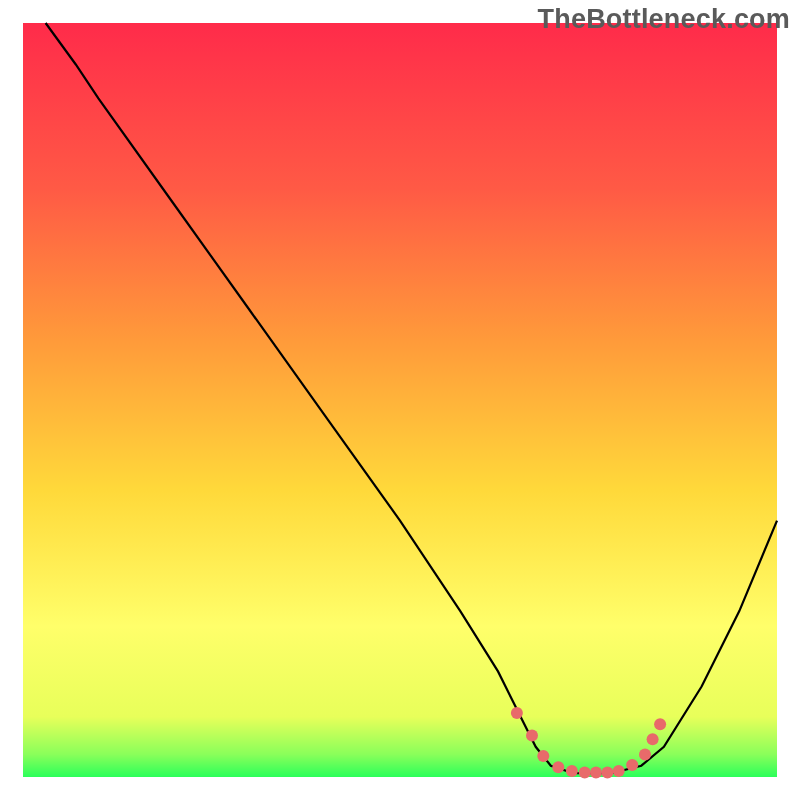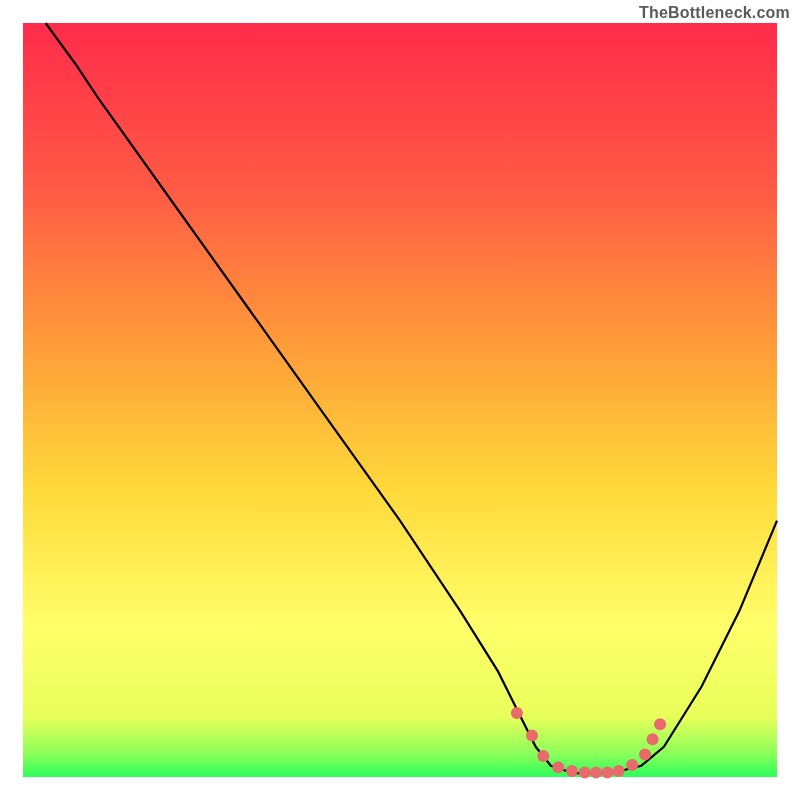--- a/index.html
+++ b/index.html
@@ -18,21 +18,21 @@
   }
   svg {
     position: absolute;
     top: 0;
     left: 0;
   }
   .watermark {
     position: absolute;
     top: 4px;
     right: 10px;
-    font-size: 16px;
+    font-size: 27px;
     font-weight: 700;
     color: #5a5a5a;
     letter-spacing: 0.2px;
   }
 </style>
 </head>
 <body>
 <div class="stage">
 
 <svg width="800" height="800" viewBox="0 0 800 800">

